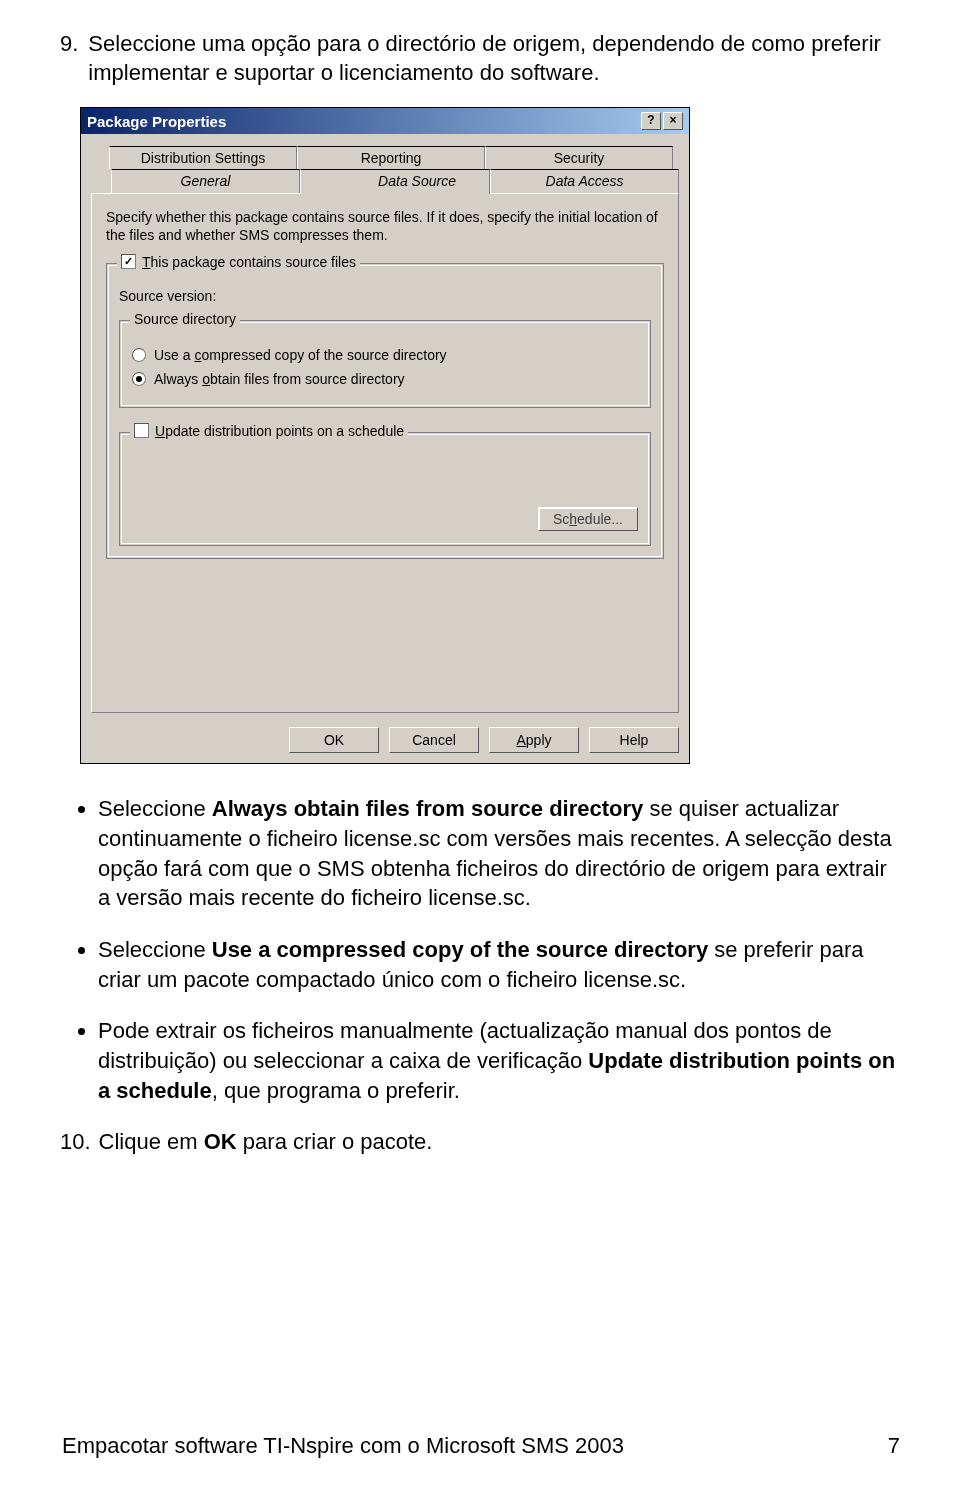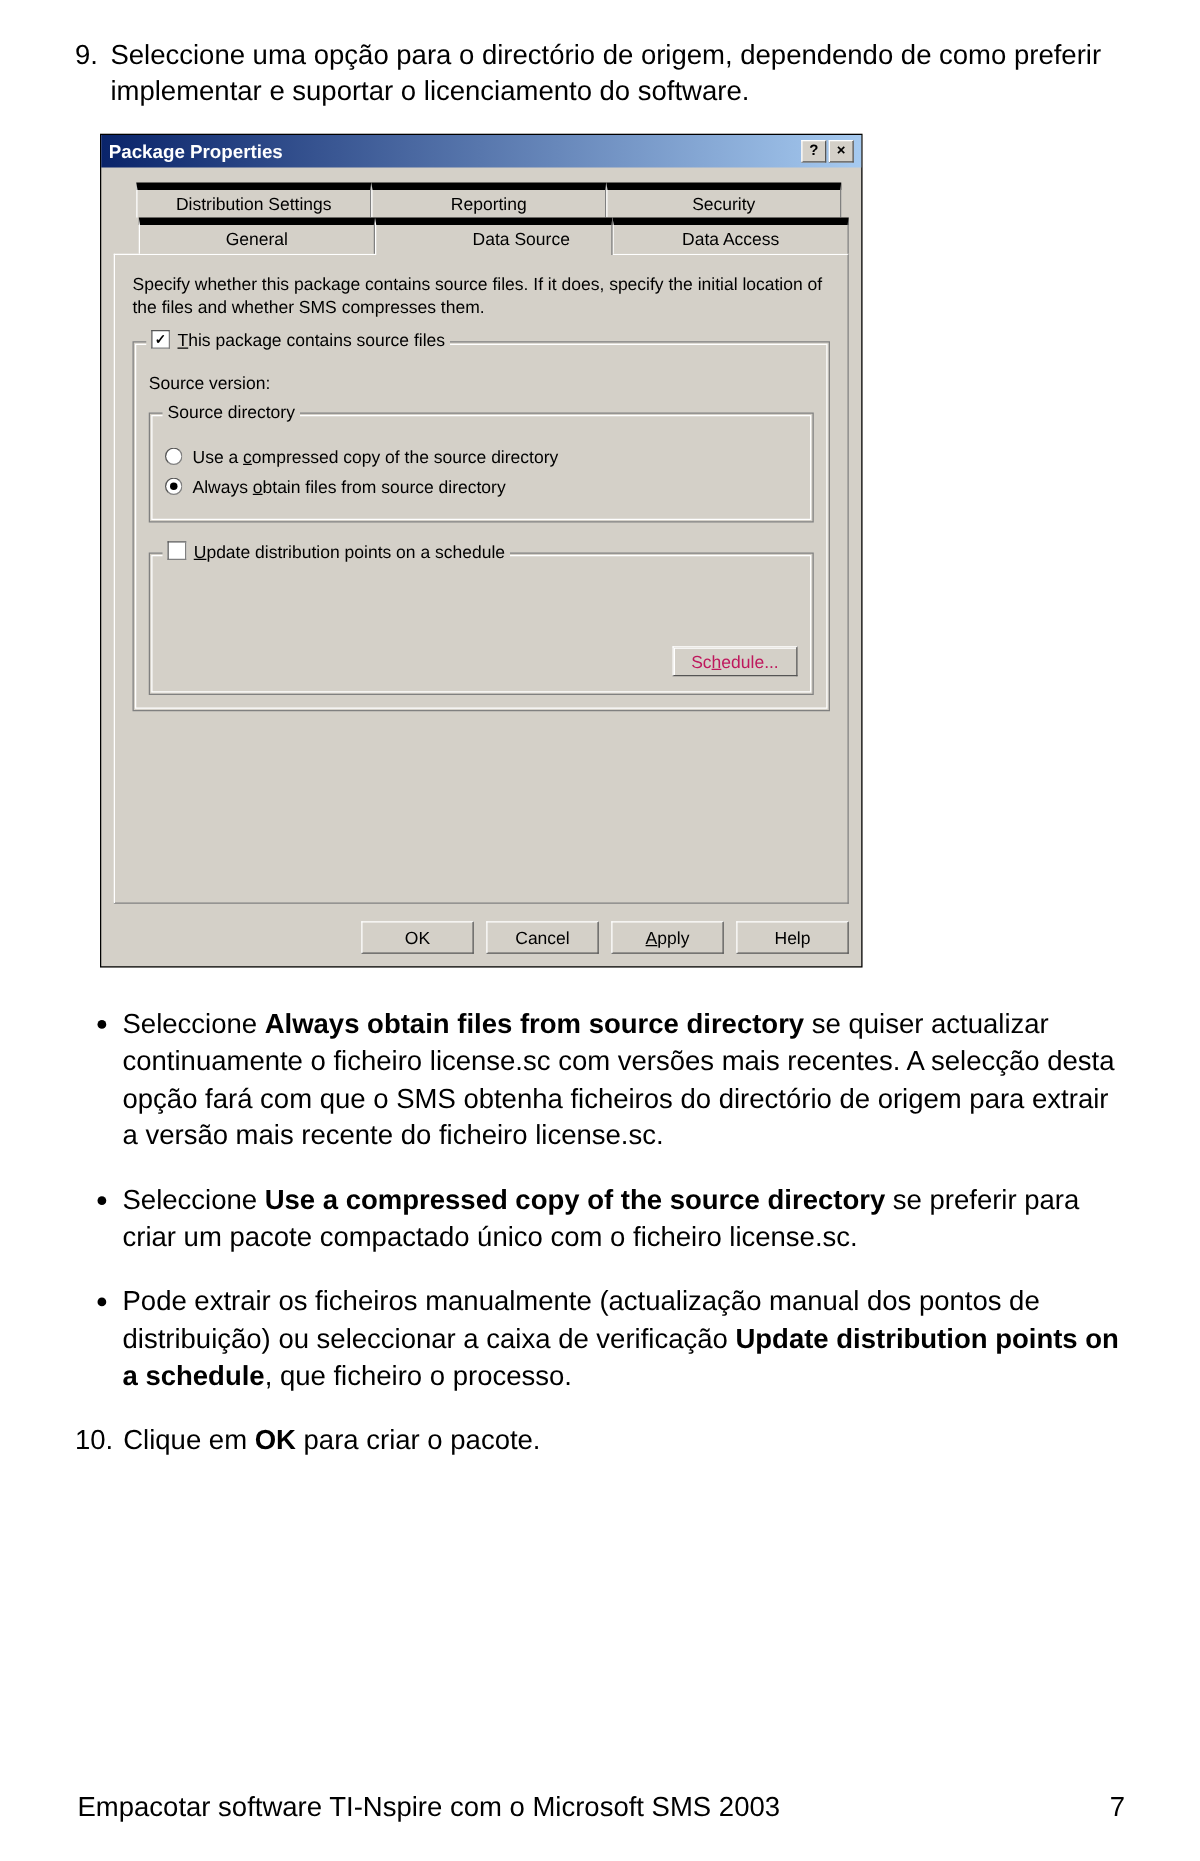--- a/index.html
+++ b/index.html
@@ -52,30 +52,30 @@
   border-bottom-color: #555;
   color: #000;
   font-size: 12px;
   line-height: 14px;
   text-align: center;
   font-weight: bold;
 }
 .dialog-body { padding: 12px 10px 10px; }
 .tabs-row { display: flex; }
 .tabs-row.row1 { margin-left: 18px; }
-.tabs-row.row2 { margin-left: 20px; }
+.tabs-row.row2 { margin-left: 20px; font-style: italic; }
 .tab {
   border: 1px solid #808080;
   border-bottom: none;
   background: #d4d0c8;
   padding: 3px 0;
   text-align: center;
   font-size: 14px;
   position: relative;
-  border-top: 6px solid #000000;
+  border-top: 1px solid #000000;
   border-left: 1px solid #fff;
 }
 .tab.active {
   z-index: 2;
   margin-bottom: -1px;
   padding-bottom: 5px;
   padding-left: 44px;
 }
 .row1 .tab { width: 188px; }
 .row2 .tab { width: 195px; }
@@ -195,21 +195,21 @@
   position: absolute;
   top: -10px; left: 10px;
   background: #d4d0c8;
   padding: 0 4px;
   font-size: 14px;
   display: flex;
   align-items: center;
   gap: 6px;
 }
 .sched-body { min-height: 80px; display: flex; justify-content: flex-end; align-items: flex-end; }
-.winbtn.disabled { color: #be185d; box-shadow: 1px 1px 0 #fff inset; }
+.winbtn.disabled { color: #404040; box-shadow: 1px 1px 0 #fff inset; }
 .button-row {
   display: flex;
   justify-content: flex-end;
   gap: 10px;
   margin-top: 14px;
 }
 .button-row .winbtn { min-width: 90px; padding: 4px 0; }
 .content-after { margin-top: 30px; font-size: 22px; line-height: 1.35; }
 .bullets { list-style: disc; padding-left: 38px; }
 .bullets li { margin-bottom: 22px; }
@@ -306,21 +306,21 @@
 
   <div class="content-after">
     <ul class="bullets">
       <li>
         <span>Seleccione </span><span class="b">Always obtain files from source directory</span><span> se quiser actualizar continuamente o ficheiro license.sc com versões mais recentes. A selecção desta opção fará com que o SMS obtenha ficheiros do directório de origem para extrair a versão mais recente do ficheiro license.sc.</span>
       </li>
       <li>
         <span>Seleccione </span><span class="b">Use a compressed copy of the source directory</span><span> se preferir para criar um pacote compactado único com o ficheiro license.sc.</span>
       </li>
       <li>
-        <span>Pode extrair os ficheiros manualmente (actualização manual dos pontos de distribuição) ou seleccionar a caixa de verificação </span><span class="b">Update distribution points on a schedule</span><span>, que ficheiro o processo.</span>
+        <span>Pode extrair os ficheiros manualmente (actualização manual dos pontos de distribuição) ou seleccionar a caixa de verificação </span><span class="b">Update distribution points on a schedule</span><span>, que programa o preferir.</span>
       </li>
     </ul>
     <div class="step10">
       <span>10.</span>
       <span><span>Clique em </span><span class="b">OK</span><span> para criar o pacote.</span></span>
     </div>
   </div>
 </div>
 
 <div class="footer">

